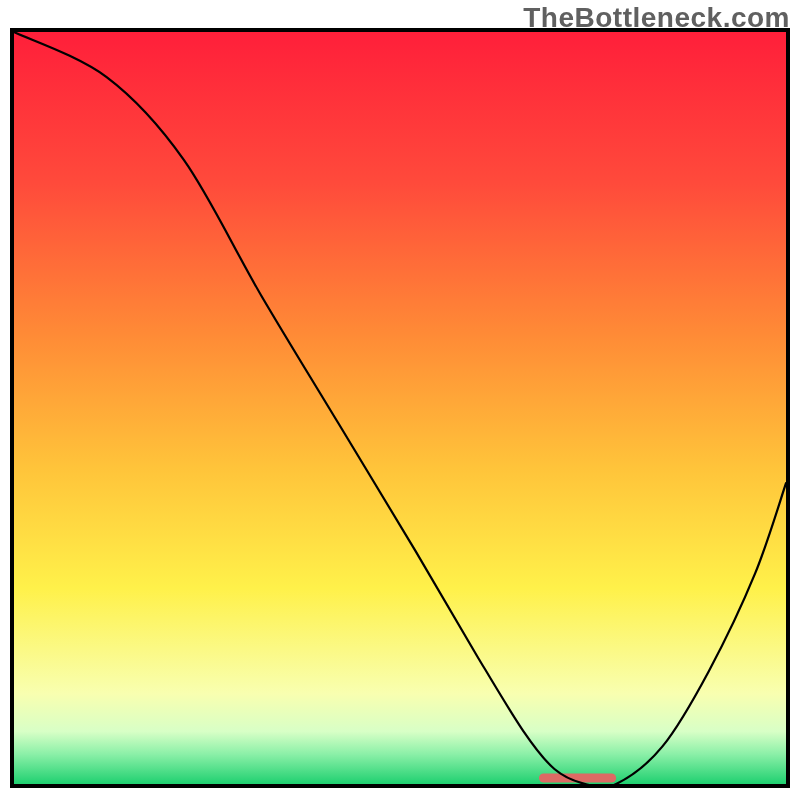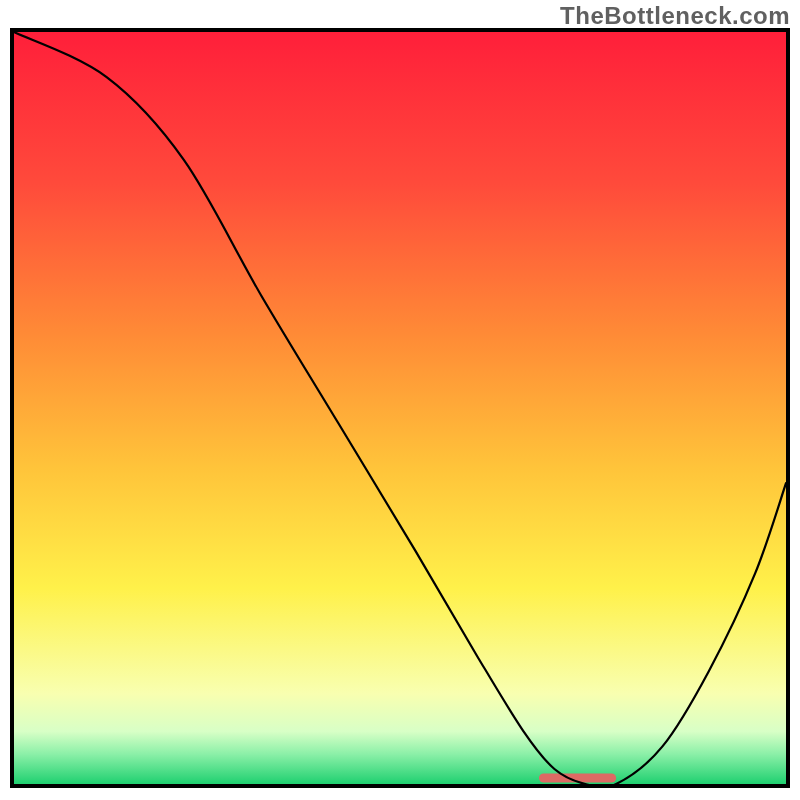--- a/index.html
+++ b/index.html
@@ -13,21 +13,21 @@
   .stage {
     position: relative;
     width: 800px;
     height: 800px;
   }
   .watermark {
     position: absolute;
     top: 2px;
     right: 10px;
     font-family: Arial, Helvetica, sans-serif;
-    font-size: 24px;
+    font-size: 28px;
     font-weight: 600;
     color: #606060;
     letter-spacing: 0.5px;
     user-select: none;
   }
   
   .frame {
     position: absolute;
     left: 10px;
     top: 28px;

